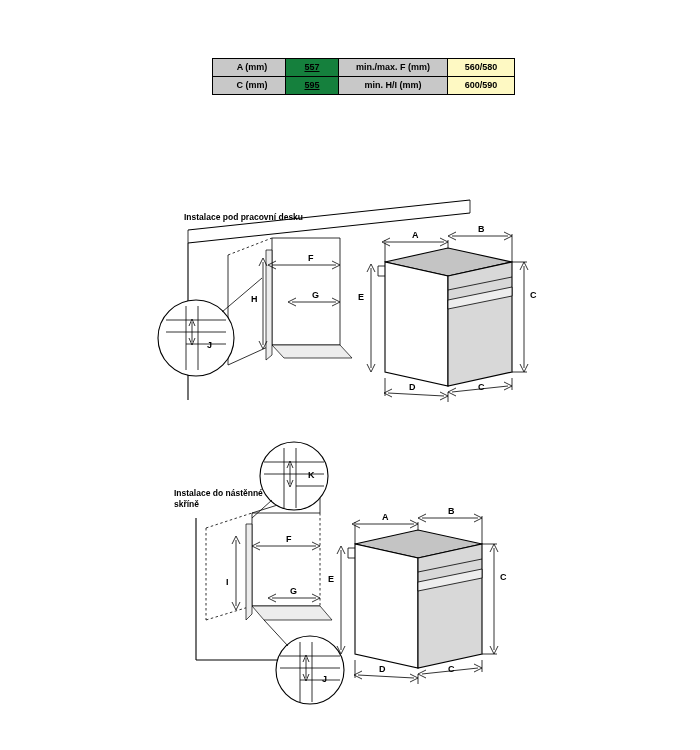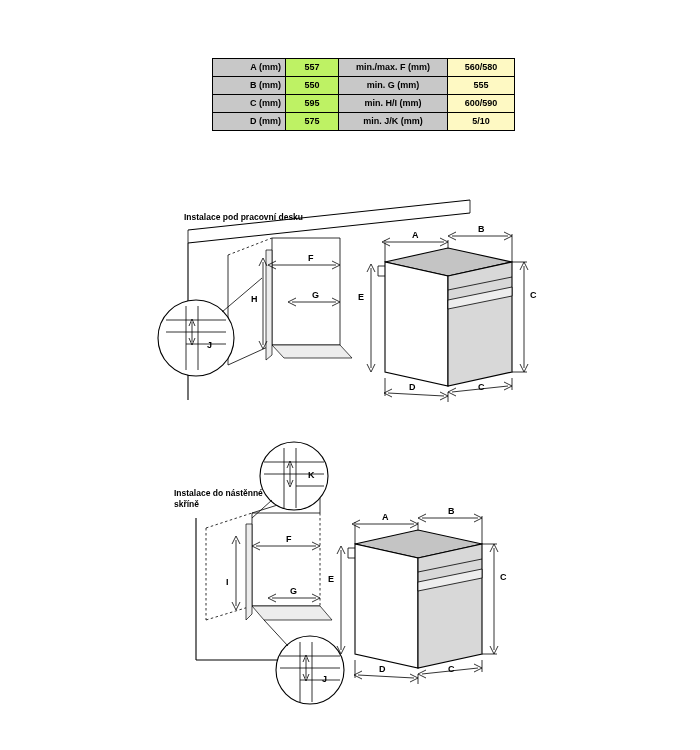--- a/index.html
+++ b/index.html
@@ -28,26 +28,27 @@
   .dim-table td {
     border: 1px solid #000;
     height: 17px;
     text-align: center;
     padding: 0 4px;
     line-height: 17px;
   }
   .dim-table td.label {
     background: #c8c8c8;
     width: 58px;
-    text-align: right;
+    text-align: center;
     padding-left: 10px;
   }
   .dim-table td.value {
     width: 44px;
-    background: #bef264;
+    background: #15803d;
+    text-decoration: underline;
   }
   .dim-table td.label2 {
     background: #c8c8c8;
     width: 100px;
     text-align: center;
   }
   .dim-table td.value2 {
     width: 58px;
     background: #fef9c3;
   }
@@ -99,36 +100,24 @@
 
 <table class="dim-table">
   <tbody>
     <tr>
       <td class="label">A (mm)</td>
       <td class="value">557</td>
       <td class="label2">min./max. F (mm)</td>
       <td class="value2">560/580</td>
     </tr>
     <tr>
-      <td class="label">B (mm)</td>
-      <td class="value">550</td>
-      <td class="label2">min. G (mm)</td>
-      <td class="value2">555</td>
-    </tr>
-    <tr>
       <td class="label">C (mm)</td>
       <td class="value">595</td>
       <td class="label2">min. H/I (mm)</td>
       <td class="value2">600/590</td>
-    </tr>
-    <tr>
-      <td class="label">D (mm)</td>
-      <td class="value">575</td>
-      <td class="label2">min. J/K (mm)</td>
-      <td class="value2">5/10</td>
     </tr>
   </tbody>
 </table>
 
 <div class="caption" id="caption-top">Instalace pod pracovní desku</div>
 <div class="caption" id="caption-bottom">Instalace do nástěnné skříně</div>
 
 <svg class="canvas" viewBox="0 0 700 750">
 
   <g>

